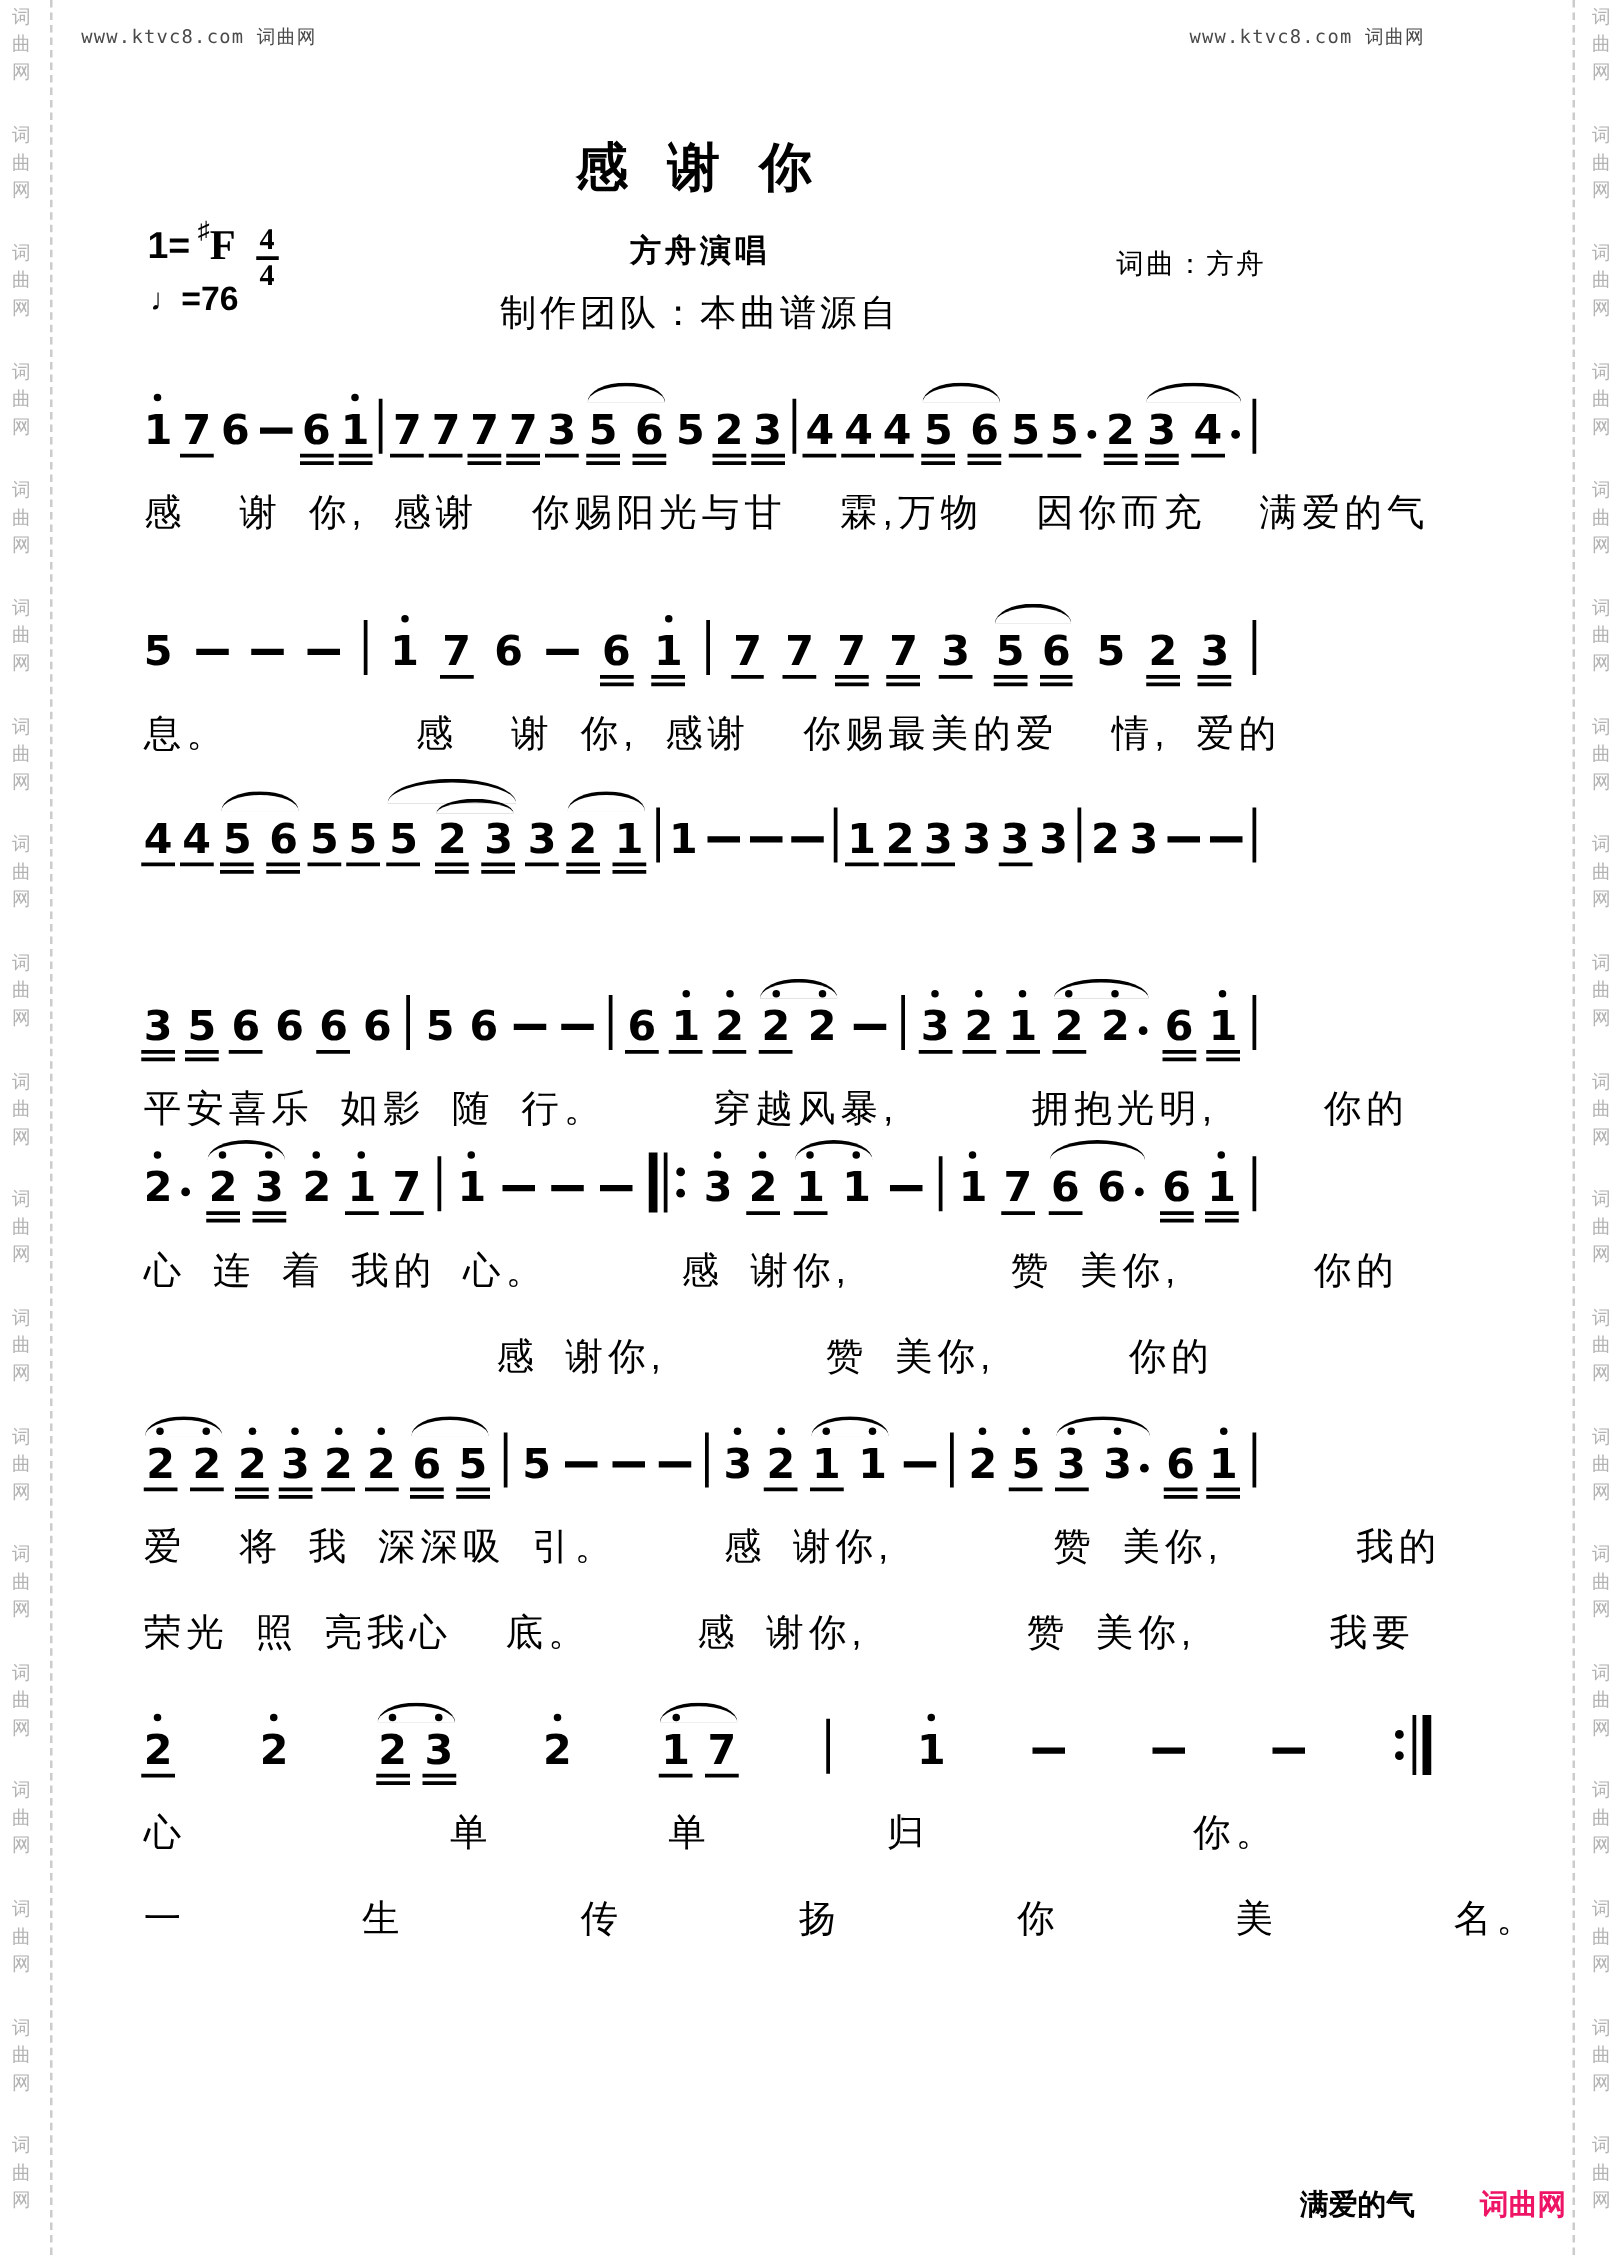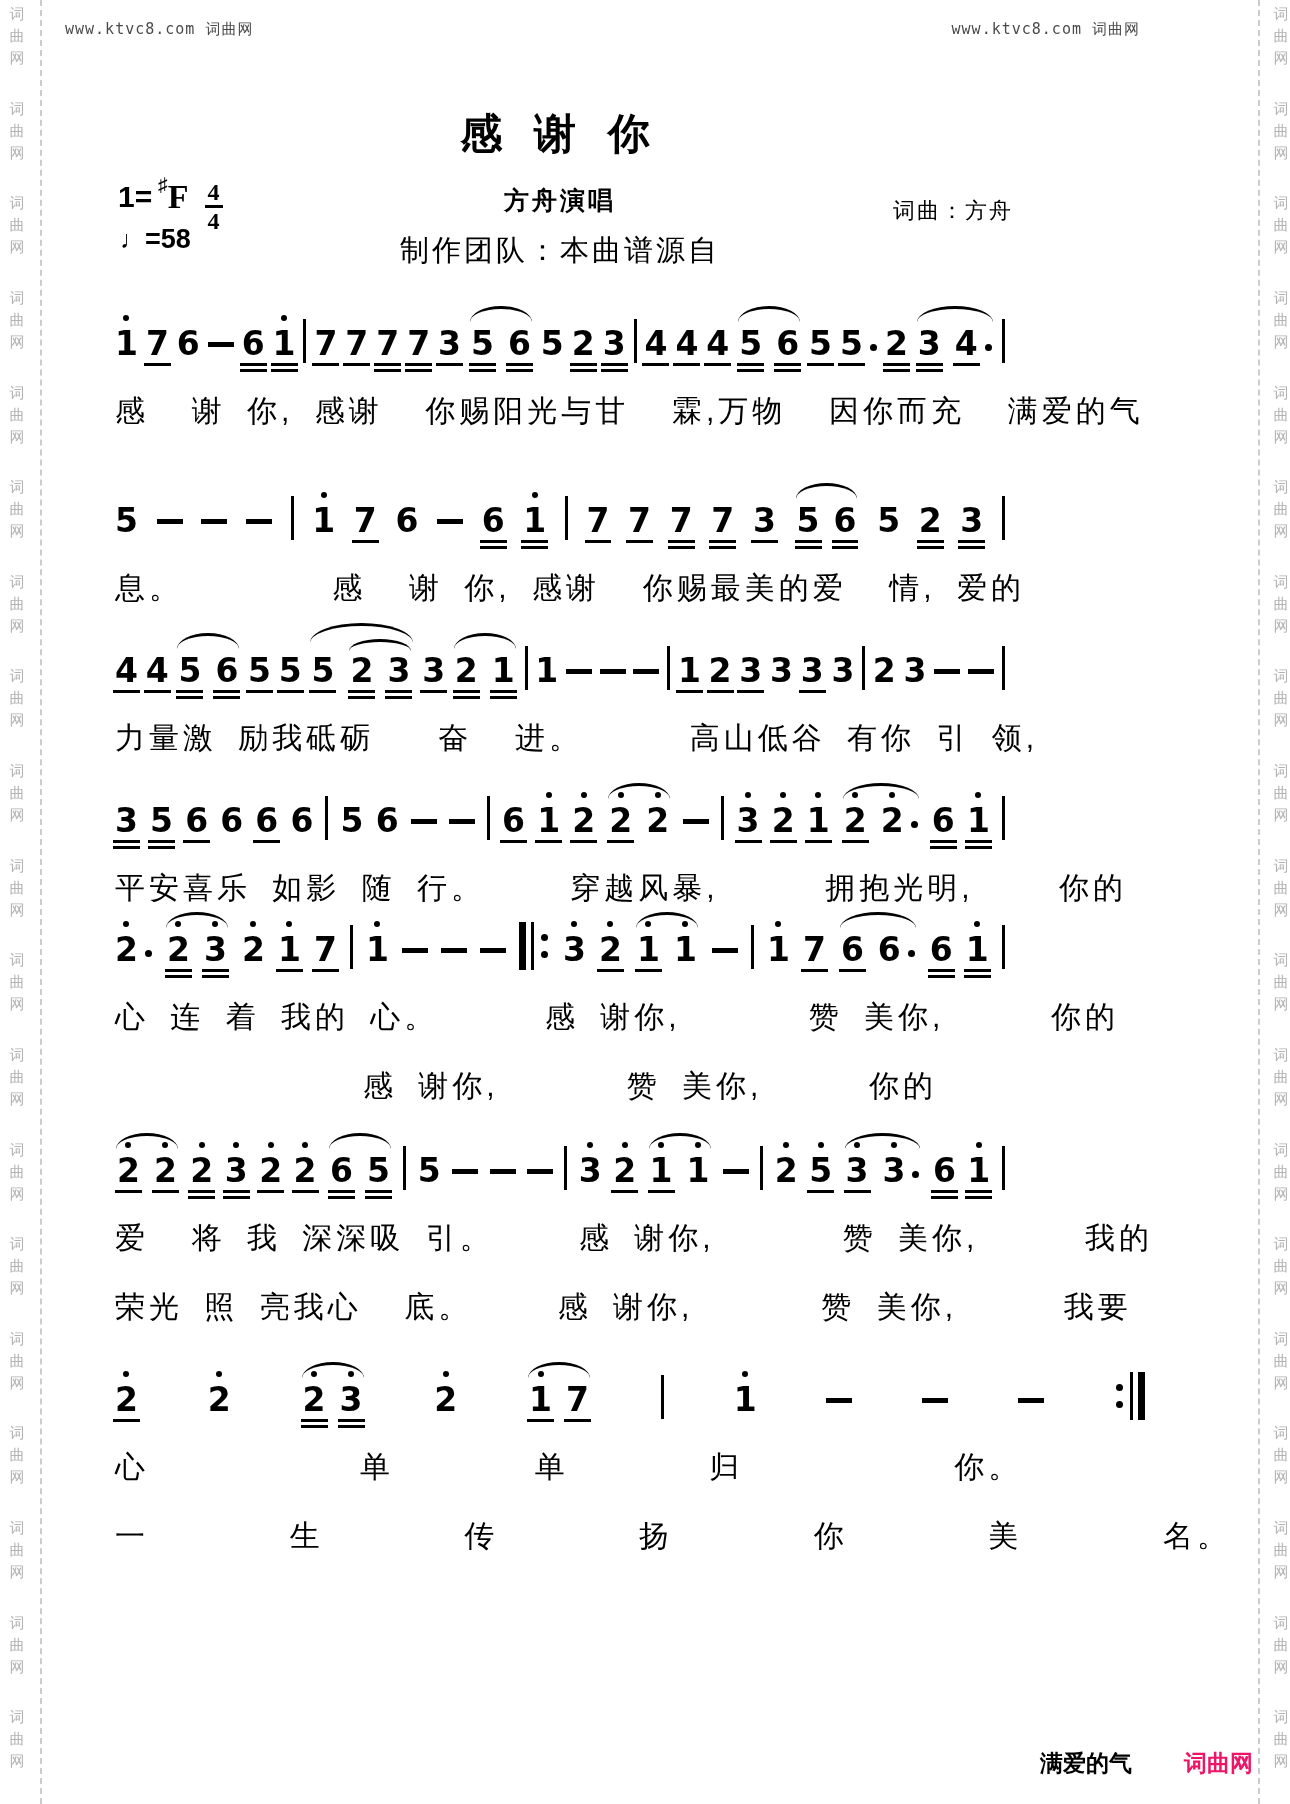--- a/index.html
+++ b/index.html
@@ -56,21 +56,21 @@
   .tie.deep > .arc{top:-31px;height:17px;}
   .tie .tie > .arc{top:-15px;height:9px;}
   .repeat{display:flex;align-items:center;gap:5px;margin-bottom:-4px;}
   .thickbar{width:7px;height:48px;background:#000;}
   .thinbar{width:3px;height:48px;background:#000;}
   .rdots{display:flex;flex-direction:column;gap:10px;margin:0 2px;}
   .rdot{width:7px;height:7px;border-radius:50%;background:#000;}
   
   .lyr{margin-top:34px;font-size:30px;letter-spacing:4px;word-spacing:9px;
        white-space:pre;line-height:1.15;}
-  .lyr + .lyr{}
+  .lyr + .lyr{text-align:center;}
   .lyr.indent1{margin-left:248px;}
   .lyr.wide{word-spacing:58px;}
   
   #footer{position:absolute;top:1748px;left:1040px;display:flex;gap:52px;
           font-size:23px;font-weight:bold;}
   #footer-site{color:#ee1566;}
 </style>
 </head>
 <body>
 
@@ -250,21 +250,21 @@
     <span>1=</span>
       <span class="sharp">♯</span>
       <span class="keyletter">F</span>
     <span class="frac">
       <span class="top">4</span>
       <span class="bot">4</span>
     </span>
   </div>
 
   <div id="tempo">
-    <span class="tnote">♩</span><span>=58</span>
+    <span class="tnote">♩</span><span>=76</span>
   </div>
 
   <div id="score">
       <div class="sys" style="top: 285px;">
         <div class="notes">
           <span class="note"><span class="odot"></span><span class="digit">1</span></span>
           <span class="note"><span class="digit">7</span><span class="ul u1"></span></span>
           <span class="note"><span class="digit">6</span></span>
           <span class="dash"></span>
           <span class="note"><span class="digit">6</span><span class="ul u1"></span><span class="ul u2"></span></span>
@@ -373,21 +373,20 @@
           <span class="note"><span class="digit">3</span></span>
           <span class="note"><span class="digit">3</span><span class="ul u1"></span></span>
           <span class="note"><span class="digit">3</span></span>
           <span class="barline"></span>
           <span class="note"><span class="digit">2</span></span>
           <span class="note"><span class="digit">3</span></span>
           <span class="dash"></span>
           <span class="dash"></span>
           <span class="barline"></span>
         </div>
-        <div class="lyr">力量激 励我砥砺   奋  进。     高山低谷 有你 引 领,</div>
       </div>
       <div class="sys" style="top: 762px;">
         <div class="notes">
           <span class="note"><span class="digit">3</span><span class="ul u1"></span><span class="ul u2"></span></span>
           <span class="note"><span class="digit">5</span><span class="ul u1"></span><span class="ul u2"></span></span>
           <span class="note"><span class="digit">6</span><span class="ul u1"></span></span>
           <span class="note"><span class="digit">6</span></span>
           <span class="note"><span class="digit">6</span><span class="ul u1"></span></span>
           <span class="note"><span class="digit">6</span></span>
           <span class="barline"></span>

